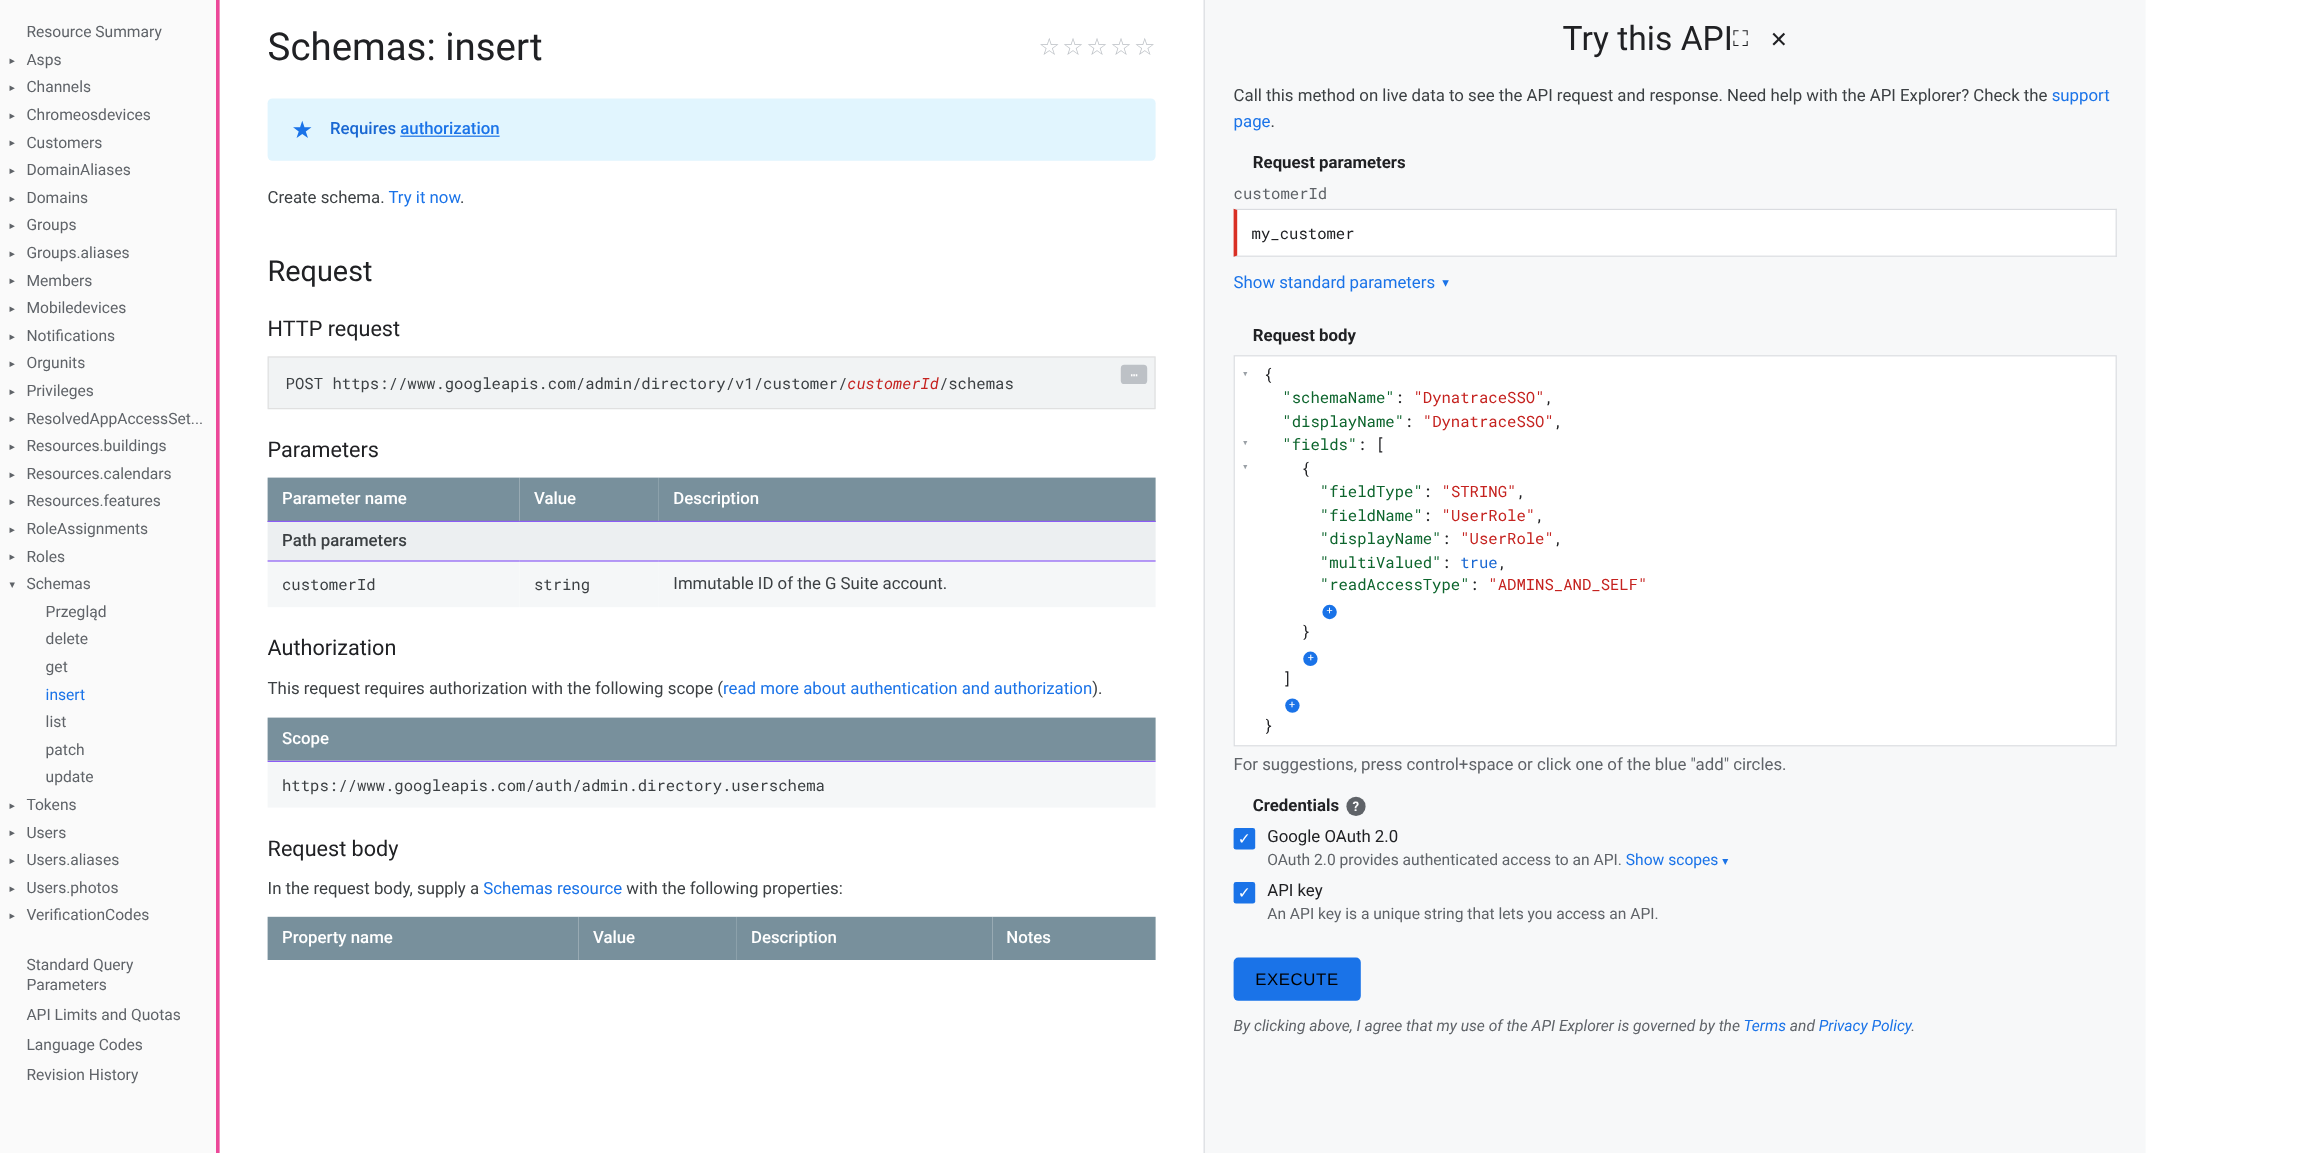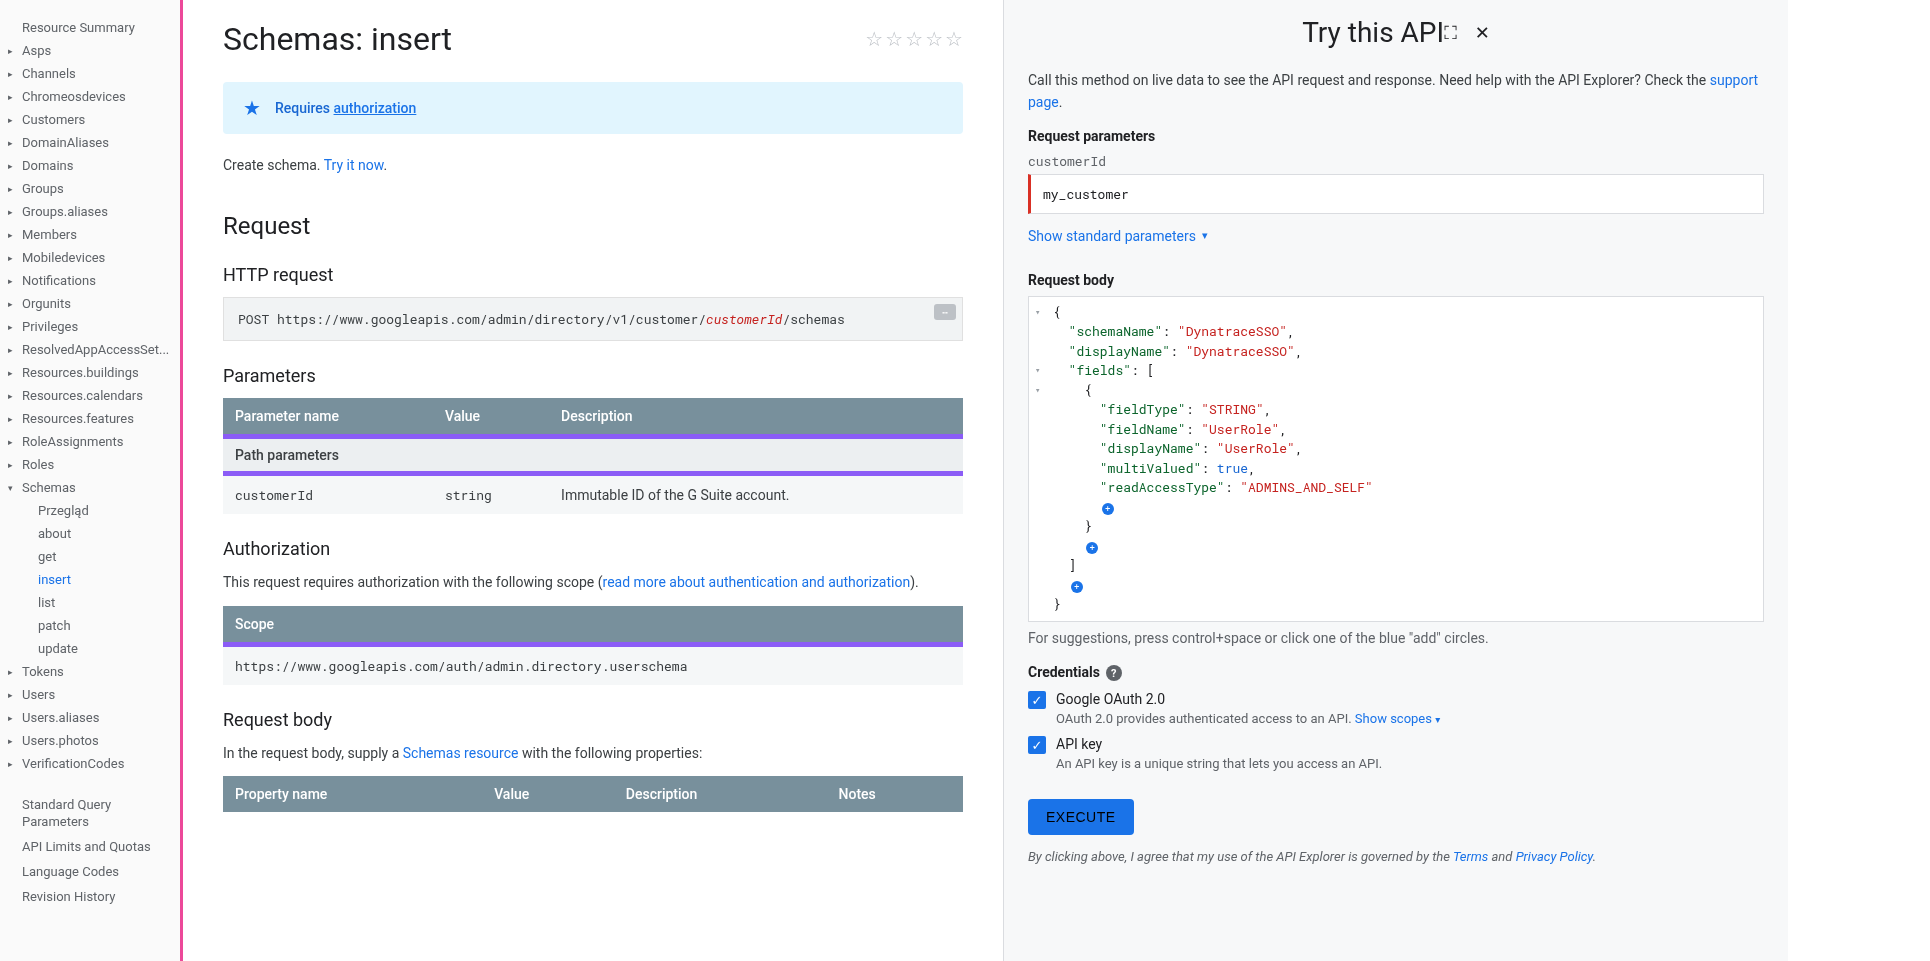--- a/index.html
+++ b/index.html
@@ -31,31 +31,31 @@
   h2.section { font-family: "Google Sans", Roboto, Arial, sans-serif; font-size: 24px; font-weight: 400; margin: 36px 0 16px; color: #202124; }
   h3.sub { font-family: "Google Sans", Roboto, Arial, sans-serif; font-size: 18px; font-weight: 400; margin: 24px 0 12px; color: #202124; }
 
   .codeblock { background: #f1f3f4; border: 1px solid #e0e0e0; padding: 12px 14px; font-family: "Roboto Mono", monospace; font-size: 13px; white-space: pre; overflow-x: auto; position: relative; color: #3c4043; }
   .codeblock .param { color: #c5221f; font-style: italic; }
   .code-badge { position: absolute; top: 6px; right: 6px; width: 22px; height: 16px; background: #bdc1c6; border-radius: 3px; display:flex; align-items:center; justify-content:center; color:#fff; font-size:10px; }
 
   table { width: 100%; border-collapse: collapse; margin: 8px 0; font-size: 14px; }
   th { background: #78909c; color: #fff; text-align: left; padding: 10px 12px; font-weight: 500; }
   tr.subhead td { background: #eceff1; font-weight: 500; color: #3c4043; padding: 8px 12px; }
-  td { background: #f5f7f8; padding: 10px 12px; color: #3c4043; border-top: 5px solid #8b5cf6; }
+  td { background: #f5f7f8; padding: 10px 12px; color: #3c4043; border-top: 1px solid #8b5cf6; }
   td.code { font-family: "Roboto Mono", monospace; font-size: 13px; }
 
   
   .try-panel { width: 785px; flex-shrink: 0; background: #f7f8f9; border-left: 1px solid #dadce0; padding: 16px 24px; overflow-y: auto; font-size: 14px; color: #3c4043; }
   .try-header { display: flex; justify-content: center; align-items: center; margin-bottom: 20px; }
   .try-title { font-family: "Google Sans", Roboto, Arial, sans-serif; font-size: 28px; font-weight: 400; color: #202124; }
   .try-icons { display: flex; gap: 18px; }
   .try-icons span { cursor: pointer; font-size: 18px; color: #202124; }
 
-  .label-strong { font-weight: 700; color: #202124; margin: 14px 0 8px; display: block; }
+  .label-strong { font-weight: 700; color: #202124; margin: 14px 16px 8px; display: block; }
   .param-label { font-family: "Roboto Mono", monospace; font-size: 13px; color: #5f6368; margin-bottom: 4px; }
   .param-input { width: 100%; border: 1px solid #dadce0; border-left: 3px solid #d93025; background: #fff; padding: 10px 12px; font-family: "Roboto Mono", monospace; font-size: 13px; color: #202124; }
   .expand-link { color: #1a73e8; margin: 14px 0; cursor: pointer; display: inline-flex; align-items: center; gap: 6px; }
 
   .json-editor { border: 1px solid #dadce0; background: #fff; font-family: "Roboto Mono", monospace; font-size: 13px; line-height: 1.5; padding: 6px 0; color: #202124; }
   .json-line { padding: 0 10px 0 24px; position: relative; white-space: pre; }
   .json-gutter { position: absolute; left: 6px; top: 2px; font-size: 9px; color: #9aa0a6; cursor: pointer; }
   .json-key { color: #0d652d; }
   .json-str { color: #c5221f; }
   .json-bool { color: #1967d2; }
@@ -98,21 +98,21 @@
       <div class="nav-item has-caret">Resources.calendars</div>
       <div class="nav-item has-caret">Resources.features</div>
       <div class="nav-item has-caret">RoleAssignments</div>
       <div class="nav-item has-caret">Roles</div>
     </div>
   <div class="nav-item has-caret expanded">
       <span>Schemas</span>
     </div>
   <div id="nav-schemas-children">
       <div class="nav-item nav-sub">Przegląd</div>
-      <div class="nav-item nav-sub">about</div>
+      <div class="nav-item nav-sub">delete</div>
       <div class="nav-item nav-sub">get</div>
       <div class="nav-item nav-sub active">insert</div>
       <div class="nav-item nav-sub">list</div>
       <div class="nav-item nav-sub">patch</div>
       <div class="nav-item nav-sub">update</div>
     </div>
   <div id="nav-after">
       <div class="nav-item has-caret">Tokens</div>
       <div class="nav-item has-caret">Users</div>
       <div class="nav-item has-caret">Users.aliases</div>

